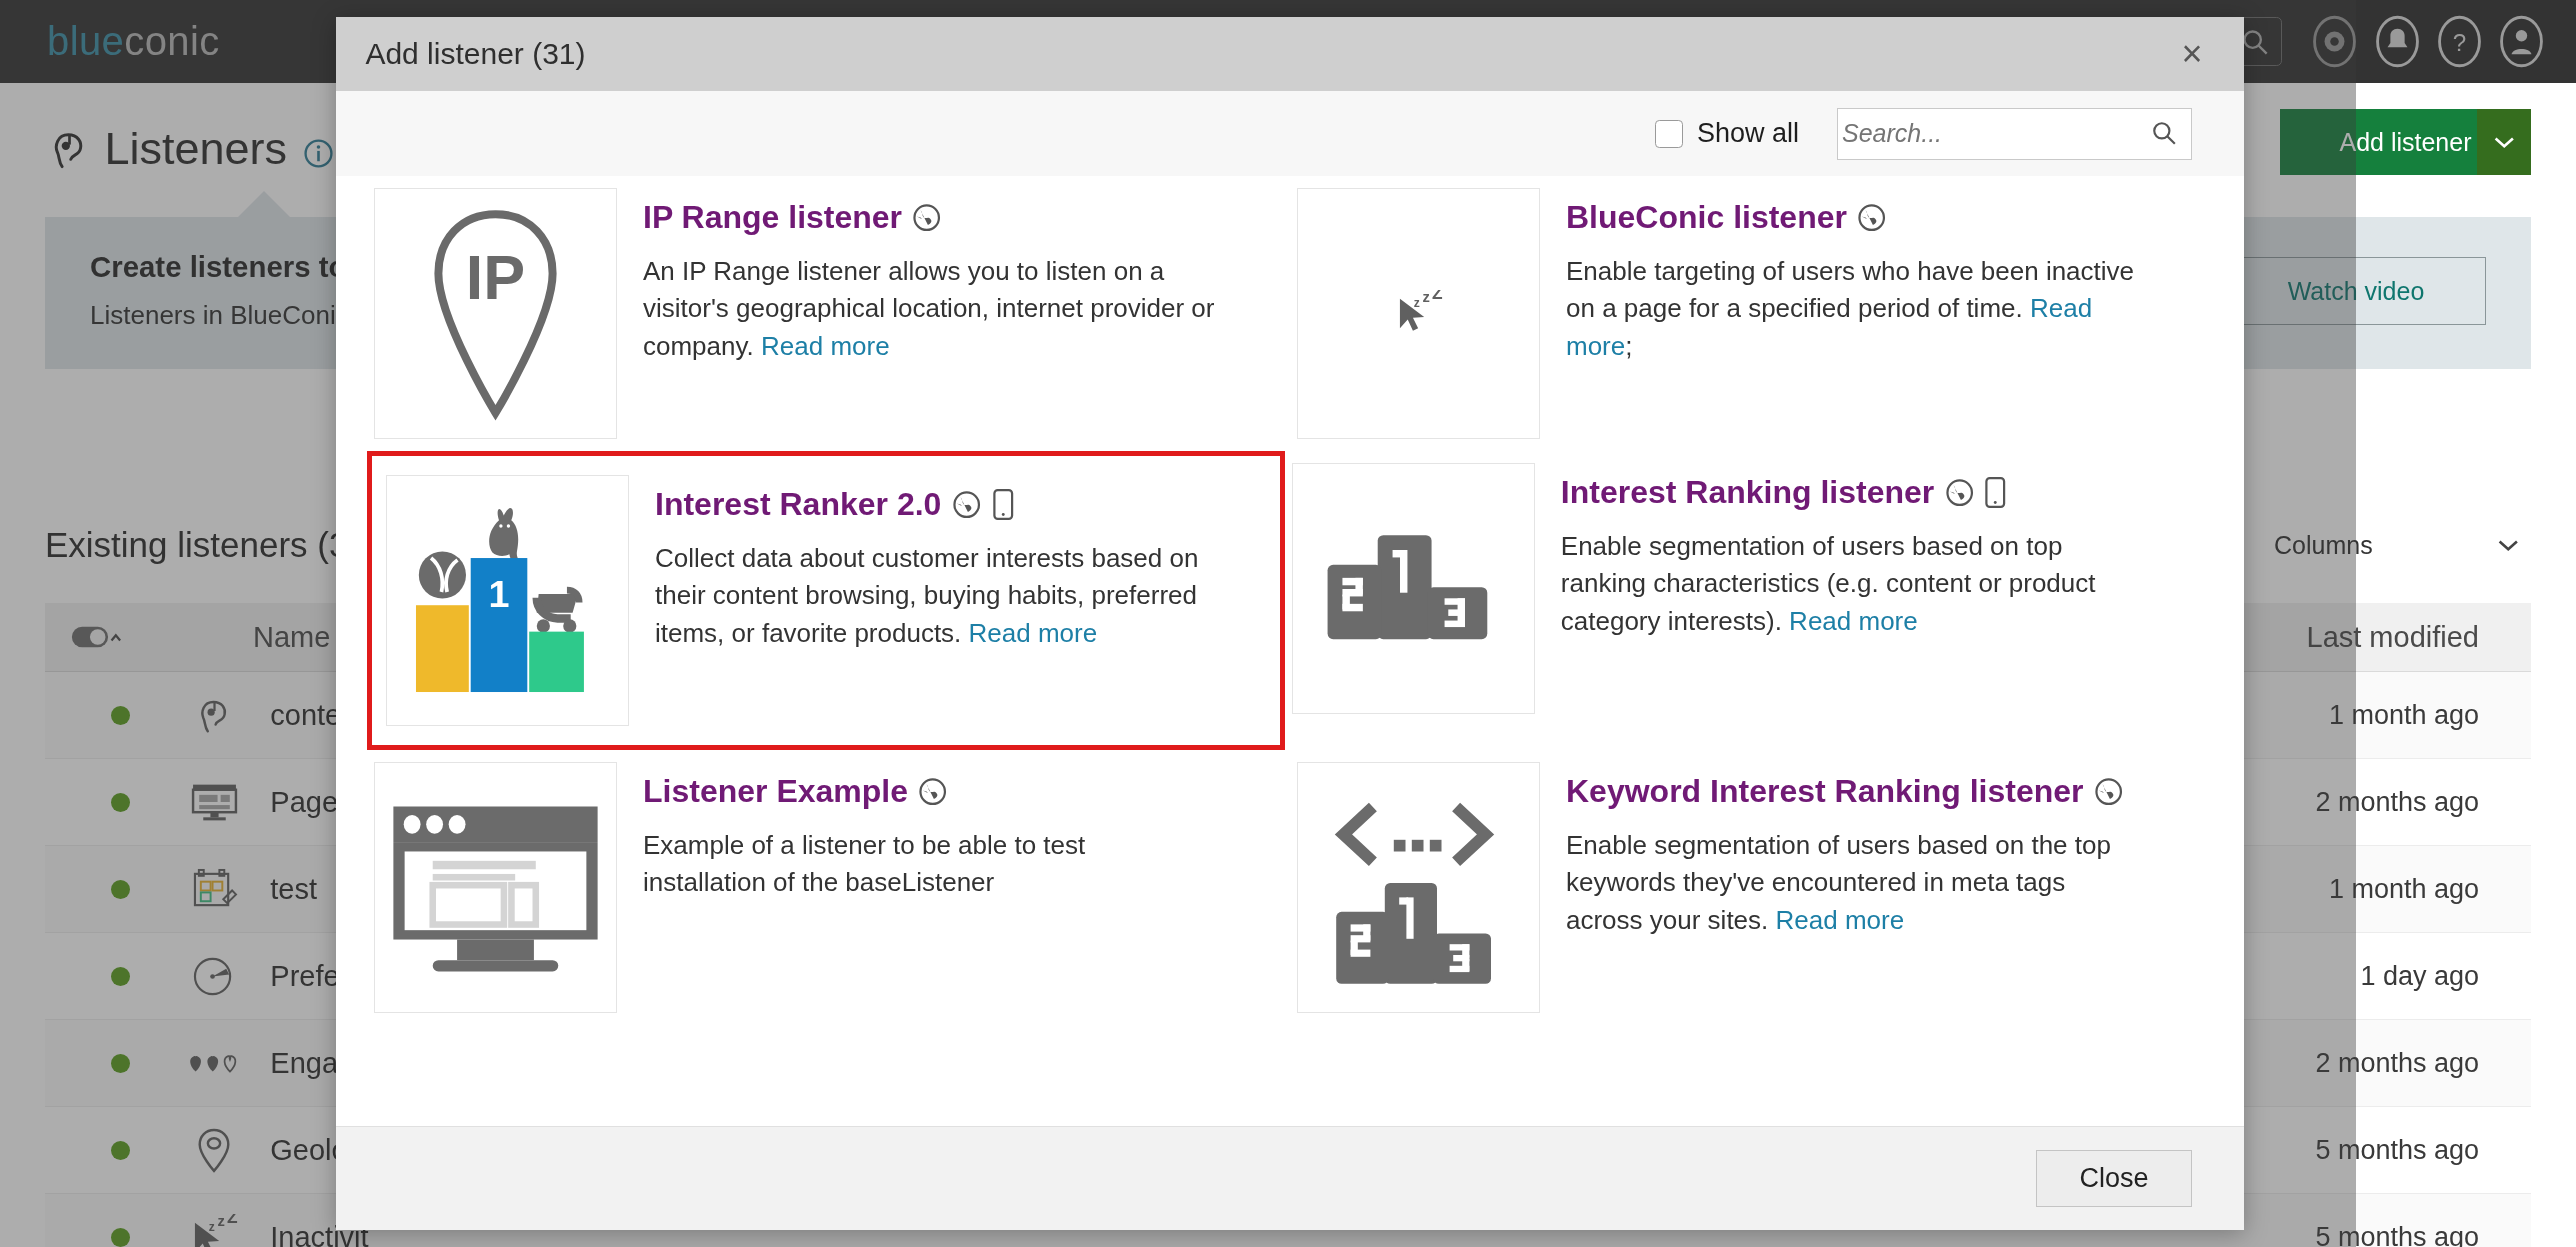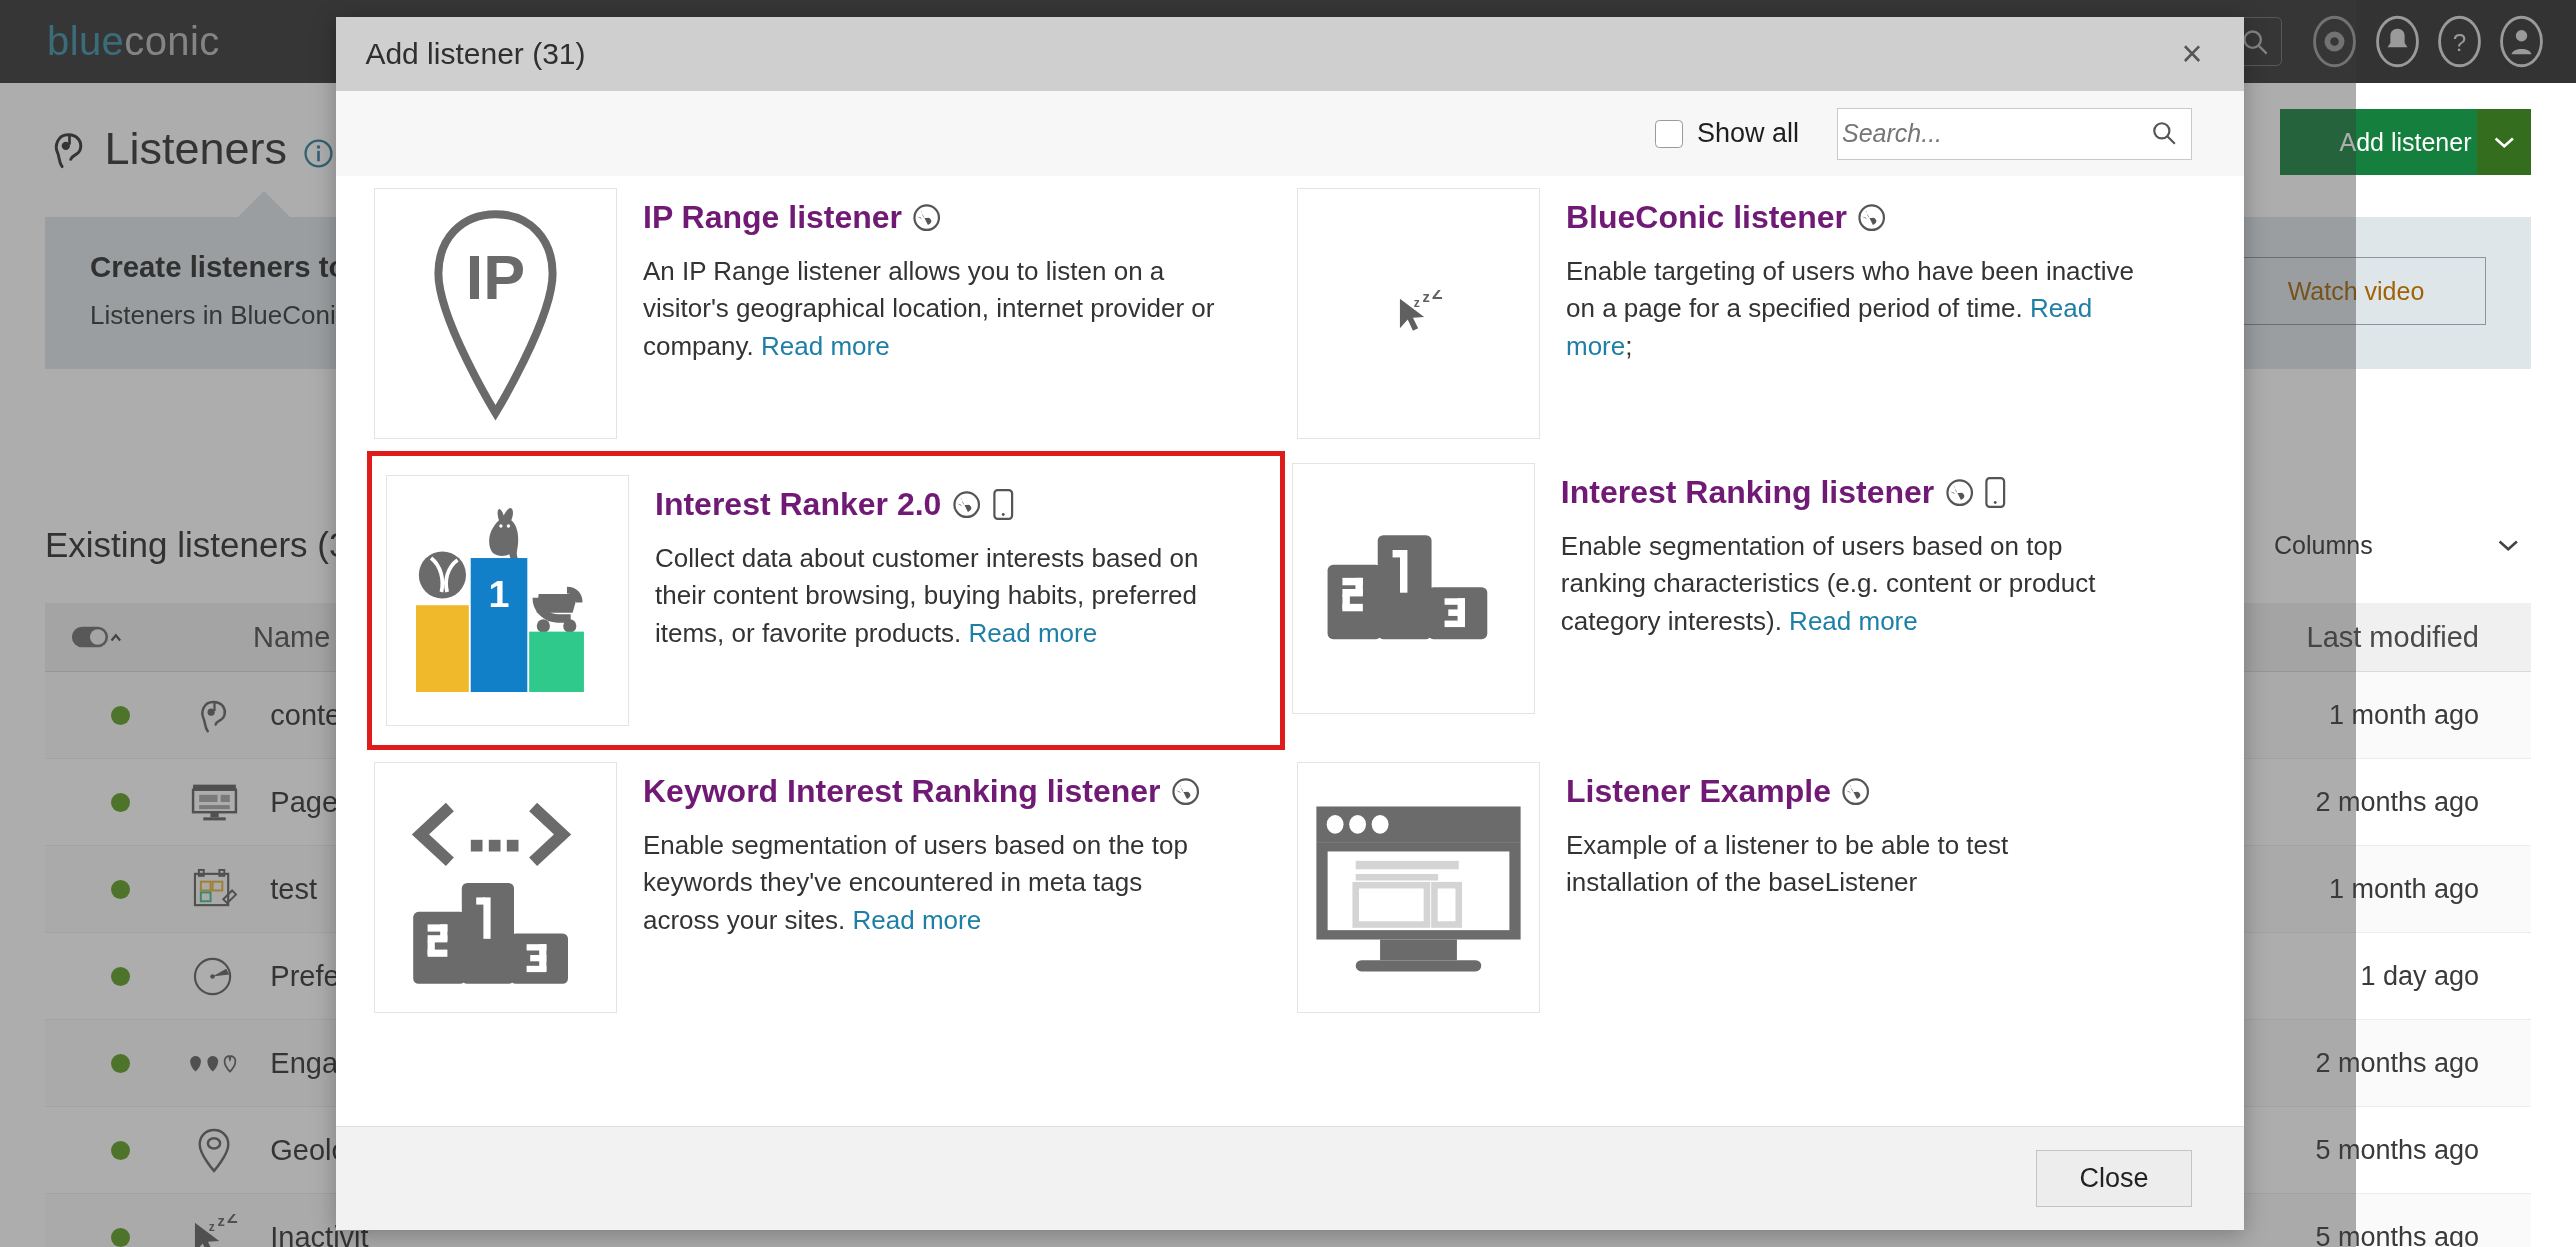--- a/index.html
+++ b/index.html
@@ -51,21 +51,21 @@
   }
   .promo::before {
     content: ""; position: absolute; top: -26px; left: 191px;
     border-left: 28px solid transparent; border-right: 28px solid transparent;
     border-bottom: 28px solid #dfe6e9;
   }
   .promo-h { font-size: 29.4px; font-weight: bold; color: #2a2a2a; margin: 33px 0 0 45px; }
   .promo-p { font-size: 26px; color: #333; margin: 15.6px 0 0 45px; }
   .watch-btn {
     position: absolute; right: 45px; top: 40px; width: 260px; height: 68px;
-    border: 1.7px solid #8a9699; background: transparent; color: #a16207;
+    border: 1.7px solid #8a9699; background: transparent; color: #0f766e;
     font-size: 25px; font-family: "Liberation Sans", sans-serif;
   }
   .add-listener-btn {
     position: absolute; right: 45px; top: 26px; width: 251px; height: 66px;
     background: #15803d; color: #fff; font-size: 25px; border: none;
     display: flex; align-items: center; justify-content: center;
     font-family: "Liberation Sans", sans-serif;
   }
   .add-listener-caret {
     position: absolute; right: 45px; top: 26px; width: 54px; height: 66px;
@@ -504,20 +504,49 @@
                 <svg width="29.4" height="29.4" viewBox="0 0 24 24">
                   <circle cx="12" cy="12" r="10" fill="none" stroke="#555" stroke-width="1.8"></circle>
                   <path d="M7 6c2 2 1 5 3 6s3-1 5 1 0 4-2 5M4 11c2 1 3 0 4 2" fill="#555"></path>
                 </svg>
                 <svg width="22.5" height="31" viewBox="0 0 18 28">
                   <rect x="1" y="1" width="16" height="26" rx="3" fill="none" stroke="#555" stroke-width="2"></rect>
                   <circle cx="9" cy="23" r="1.3" fill="#555"></circle>
                 </svg>
               </div>
        <div class="card-desc">Enable segmentation of users based on top ranking characteristics (e.g. content or product category interests). <span class="rm">Read more</span></div>
+     </div>
+          </div>
+          <div class="card">
+            <div class="thumb">
+              <svg viewBox="0 0 230 190" width="217" height="178">
+      <rect x="6" y="8" width="218" height="38" fill="#6b6b6b"></rect>
+      <ellipse cx="26" cy="27" rx="9" ry="10" fill="#fff"></ellipse>
+                <ellipse cx="50" cy="27" rx="9" ry="10" fill="#fff"></ellipse>
+                <ellipse cx="74" cy="27" rx="9" ry="10" fill="#fff"></ellipse>
+      <rect x="6" y="46" width="218" height="104" fill="#6b6b6b"></rect>
+      <rect x="18" y="56" width="194" height="84" fill="#fff"></rect>
+      <rect x="48" y="66" width="110" height="9" fill="#d4d4d4"></rect>
+                <rect x="48" y="80" width="88" height="7" fill="#d4d4d4"></rect>
+      <rect x="48" y="92" width="76" height="42" fill="none" stroke="#d4d4d4" stroke-width="7"></rect>
+      <rect x="132" y="92" width="26" height="42" fill="none" stroke="#d4d4d4" stroke-width="7"></rect>
+      <rect x="48" y="142" width="110" height="0" fill="#d4d4d4"></rect>
+      <rect x="74" y="150" width="82" height="22" fill="#6b6b6b"></rect>
+      <rect x="48" y="172" width="134" height="12" rx="6" fill="#6b6b6b"></rect>
+    </svg>
+            </div>
+     <div class="card-txt">
+       <div class="card-title">
+                <span>Listener Example</span>
+                <svg width="29.4" height="29.4" viewBox="0 0 24 24">
+                  <circle cx="12" cy="12" r="10" fill="none" stroke="#555" stroke-width="1.8"></circle>
+                  <path d="M7 6c2 2 1 5 3 6s3-1 5 1 0 4-2 5M4 11c2 1 3 0 4 2" fill="#555"></path>
+                </svg>
+              </div>
+       <div class="card-desc">Example of a listener to be able to test installation of the baseListener</div>
      </div>
           </div>
           <div class="card">
             <div class="thumb">
               <svg viewBox="0 0 200 250" width="186" height="225">
       <path d="M44 40L16 66l28 26" fill="none" stroke="#6b6b6b" stroke-width="13" stroke-linecap="square"></path>
       <path d="M146 40l28 26-28 26" fill="none" stroke="#6b6b6b" stroke-width="13" stroke-linecap="square"></path>
       <rect x="72" y="72" width="13" height="13" fill="#6b6b6b"></rect>
                 <rect x="92" y="72" width="13" height="13" fill="#6b6b6b"></rect>
                 <rect x="112" y="72" width="13" height="13" fill="#6b6b6b"></rect>
@@ -542,49 +571,20 @@
        <div class="card-title">
                 <span>Keyword Interest Ranking listener</span>
                 <svg width="29.4" height="29.4" viewBox="0 0 24 24">
                   <circle cx="12" cy="12" r="10" fill="none" stroke="#555" stroke-width="1.8"></circle>
                   <path d="M7 6c2 2 1 5 3 6s3-1 5 1 0 4-2 5M4 11c2 1 3 0 4 2" fill="#555"></path>
                 </svg>
               </div>
        <div class="card-desc">Enable segmentation of users based on the top keywords they've encountered in meta tags across your sites. <span class="rm">Read more</span></div>
      </div>
           </div>
-          <div class="card">
-            <div class="thumb">
-              <svg viewBox="0 0 230 190" width="217" height="178">
-      <rect x="6" y="8" width="218" height="38" fill="#6b6b6b"></rect>
-      <ellipse cx="26" cy="27" rx="9" ry="10" fill="#fff"></ellipse>
-                <ellipse cx="50" cy="27" rx="9" ry="10" fill="#fff"></ellipse>
-                <ellipse cx="74" cy="27" rx="9" ry="10" fill="#fff"></ellipse>
-      <rect x="6" y="46" width="218" height="104" fill="#6b6b6b"></rect>
-      <rect x="18" y="56" width="194" height="84" fill="#fff"></rect>
-      <rect x="48" y="66" width="110" height="9" fill="#d4d4d4"></rect>
-                <rect x="48" y="80" width="88" height="7" fill="#d4d4d4"></rect>
-      <rect x="48" y="92" width="76" height="42" fill="none" stroke="#d4d4d4" stroke-width="7"></rect>
-      <rect x="132" y="92" width="26" height="42" fill="none" stroke="#d4d4d4" stroke-width="7"></rect>
-      <rect x="48" y="142" width="110" height="0" fill="#d4d4d4"></rect>
-      <rect x="74" y="150" width="82" height="22" fill="#6b6b6b"></rect>
-      <rect x="48" y="172" width="134" height="12" rx="6" fill="#6b6b6b"></rect>
-    </svg>
-            </div>
-     <div class="card-txt">
-       <div class="card-title">
-                <span>Listener Example</span>
-                <svg width="29.4" height="29.4" viewBox="0 0 24 24">
-                  <circle cx="12" cy="12" r="10" fill="none" stroke="#555" stroke-width="1.8"></circle>
-                  <path d="M7 6c2 2 1 5 3 6s3-1 5 1 0 4-2 5M4 11c2 1 3 0 4 2" fill="#555"></path>
-                </svg>
-              </div>
-       <div class="card-desc">Example of a listener to be able to test installation of the baseListener</div>
-     </div>
-          </div>
         </div>
     </div>
 
     <div class="modal-foot">
       <button class="close-btn">Close</button>
     </div>
 
   </div>
 </div>
 

